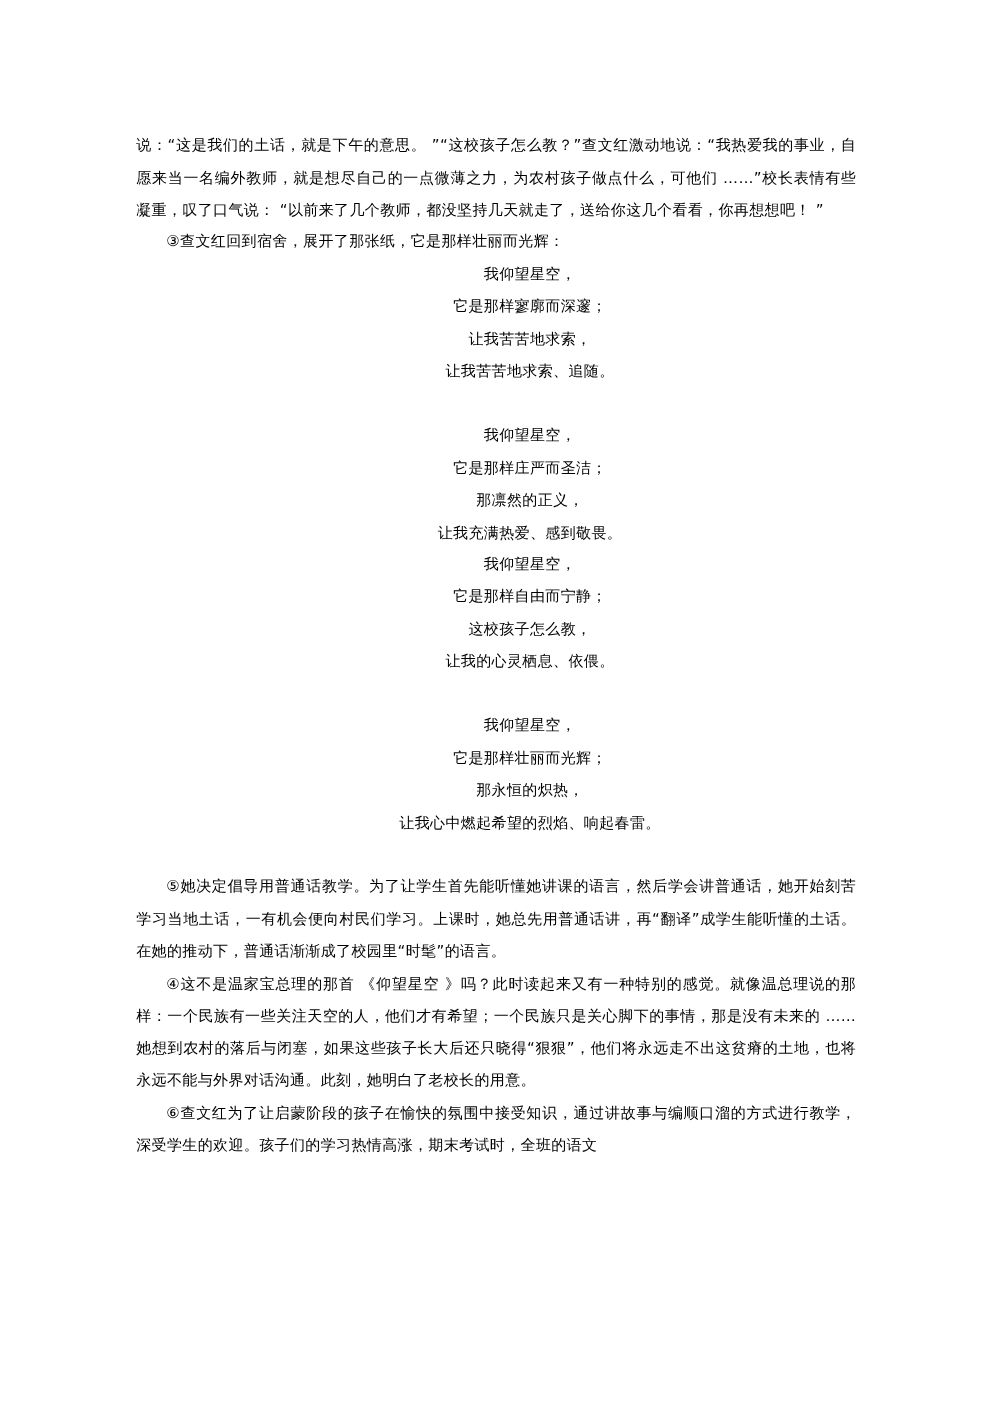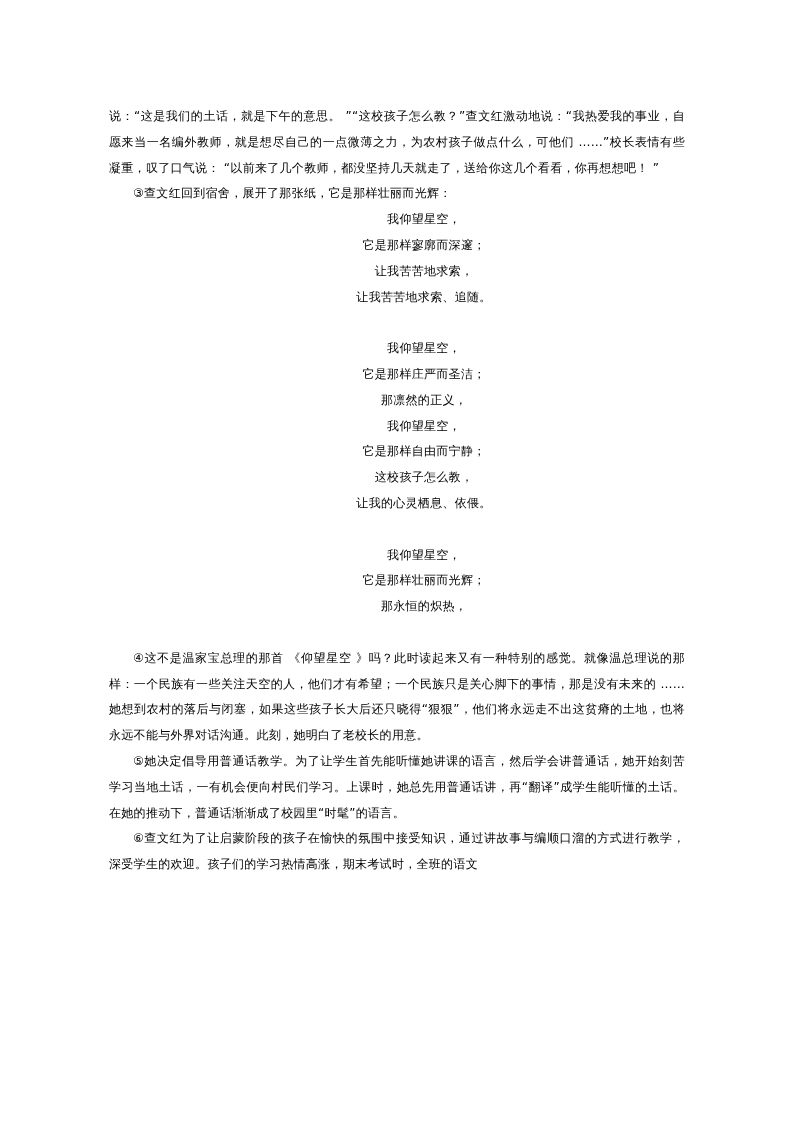--- a/index.html
+++ b/index.html
@@ -60,32 +60,34 @@
       <span class="poem-line">我仰望星空，</span>
       <span class="poem-line">它是那样寥廓而深邃；</span>
       <span class="poem-line">让我苦苦地求索，</span>
       <span class="poem-line">让我苦苦地求索、追随。</span>
     </div>
     <div class="stanza-gap"></div>
     <div class="stanza">
       <span class="poem-line">我仰望星空，</span>
       <span class="poem-line">它是那样庄严而圣洁；</span>
       <span class="poem-line">那凛然的正义，</span>
+      <span class="poem-line">让我充满热爱、感到敬畏。</span>
       <span class="poem-line">我仰望星空，</span>
       <span class="poem-line">它是那样自由而宁静；</span>
       <span class="poem-line">这校孩子怎么教，</span>
       <span class="poem-line">让我的心灵栖息、依偎。</span>
     </div>
     <div class="stanza-gap"></div>
     <div class="stanza">
       <span class="poem-line">我仰望星空，</span>
       <span class="poem-line">它是那样壮丽而光辉；</span>
       <span class="poem-line">那永恒的炽热，</span>
+      <span class="poem-line">让我心中燃起希望的烈焰、响起春雷。</span>
     </div>
   </div>
 
   <div class="section-gap"></div>
 
+  <p class="para indent">⑤她决定倡导用普通话教学。为了让学生首先能听懂她讲课的语言，然后学会讲普通话，她开始刻苦学习当地土话，一有机会便向村民们学习。上课时，她总先用普通话讲，再“翻译”成学生能听懂的土话。在她的推动下，普通话渐渐成了校园里“时髦”的语言。</p>
   <p class="para indent">④这不是温家宝总理的那首 《仰望星空 》吗？此时读起来又有一种特别的感觉。就像温总理说的那样：一个民族有一些关注天空的人，他们才有希望；一个民族只是关心脚下的事情，那是没有未来的 ……她想到农村的落后与闭塞，如果这些孩子长大后还只晓得“狠狠”，他们将永远走不出这贫瘠的土地，也将永远不能与外界对话沟通。此刻，她明白了老校长的用意。</p>
-  <p class="para indent">⑤她决定倡导用普通话教学。为了让学生首先能听懂她讲课的语言，然后学会讲普通话，她开始刻苦学习当地土话，一有机会便向村民们学习。上课时，她总先用普通话讲，再“翻译”成学生能听懂的土话。在她的推动下，普通话渐渐成了校园里“时髦”的语言。</p>
   <p class="para indent">⑥查文红为了让启蒙阶段的孩子在愉快的氛围中接受知识，通过讲故事与编顺口溜的方式进行教学，深受学生的欢迎。孩子们的学习热情高涨，期末考试时，全班的语文</p>
 
 </div>
 
 </body></html>

